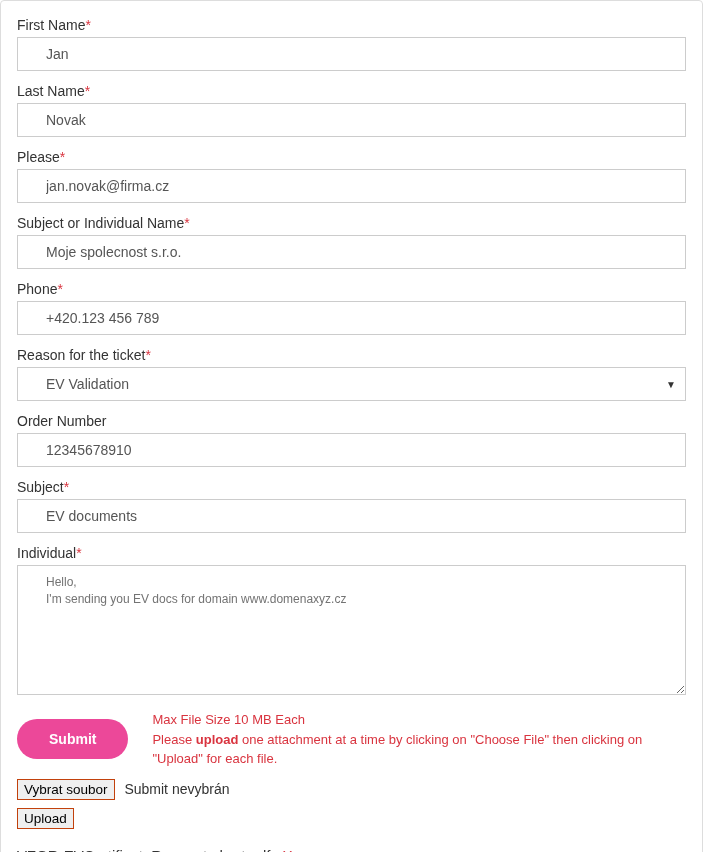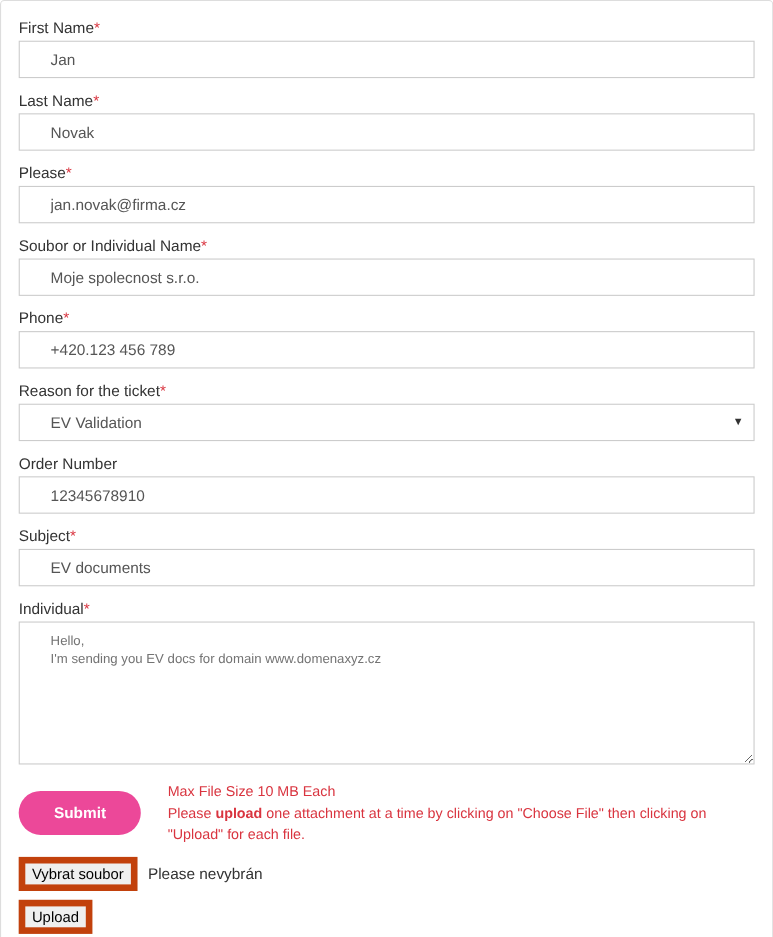--- a/index.html
+++ b/index.html
@@ -86,21 +86,21 @@
     line-height: 1.5;
   }
   .upload-note strong { font-weight: 700; }
   .native-row {
     margin-bottom: 8px;
   }
   .native-btn {
     font-family: inherit;
     font-size: 13.5px;
     background: #efefef;
-    border: 6px solid #c2410c;
+    border: 1px solid #c2410c;
     padding: 2px 6px;
     cursor: pointer;
   }
   .file-status {
     font-size: 14px;
     color: #333;
     margin-left: 6px;
   }
   .uploaded-list {
     margin-top: 16px;
@@ -139,21 +139,21 @@
 
   <div class="field">
     <label>
       <span>Please</span><span class="req">*</span>
     </label>
     <input class="control" type="text" value="jan.novak@firma.cz" style="">
   </div>
 
   <div class="field">
     <label>
-      <span>Soubor or Individual Name</span><span class="req">*</span>
+      <span>Subject or Individual Name</span><span class="req">*</span>
     </label>
     <input class="control" type="text" value="Moje spolecnost s.r.o." style="">
   </div>
 
   <div class="field">
     <label>
       <span>Phone</span><span class="req">*</span>
     </label>
     <input class="control" type="text" value="+420.123 456 789" style="">
   </div>
@@ -195,21 +195,21 @@
   <div class="submit-row">
     <button class="btn-submit">Submit</button>
     <div class="upload-note">
       <div>Max File Size 10 MB Each</div>
       <div><span>Please </span><strong>upload</strong><span> one attachment at a time by clicking on "Choose File" then clicking on "Upload" for each file.</span></div>
     </div>
   </div>
 
   <div class="native-row">
     <button class="native-btn">Vybrat soubor</button>
-    <span class="file-status">Please nevybrán</span>
+    <span class="file-status">Submit nevybrán</span>
   </div>
 
   <div class="native-row">
     <button class="native-btn">Upload</button>
   </div>
 
   <div class="uploaded-list">
     <div class="uploaded-item">
       <span>VZOR-EVCertificateRequest-short.pdf</span>
       <span class="remove-x">X</span>

